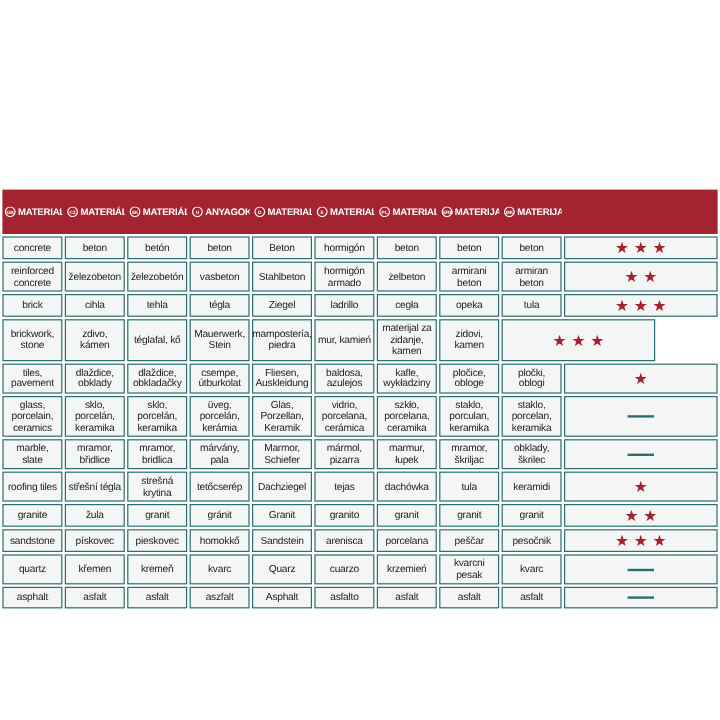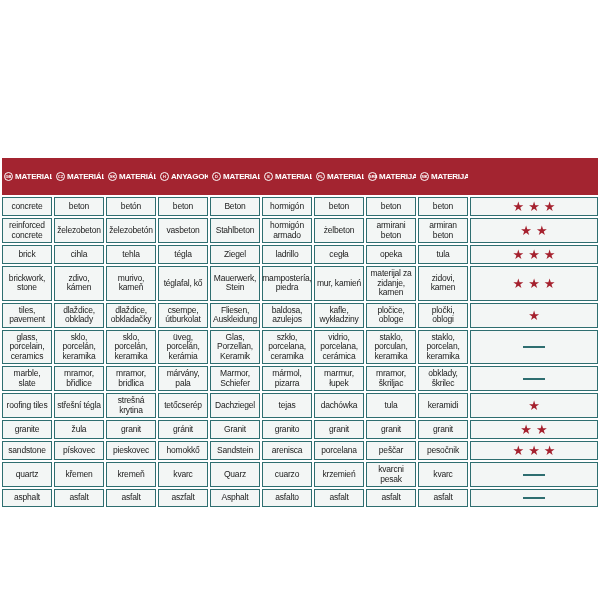--- a/index.html
+++ b/index.html
@@ -134,21 +134,20 @@
         <div class="tcell">cegła</div>
         <div class="tcell">opeka</div>
         <div class="tcell">tula</div>
         <div class="tcell stars">
           <span class="star-group">★★★</span>
         </div>
       </div>
       <div class="trow">
         <div class="tcell">brickwork, stone</div>
         <div class="tcell">zdivo, kámen</div>
-        <div class="tcell">murivo, kameň</div>
         <div class="tcell">téglafal, kő</div>
         <div class="tcell">Mauerwerk, Stein</div>
         <div class="tcell">mampostería, piedra</div>
         <div class="tcell">mur, kamień</div>
         <div class="tcell">materijal za zidanje, kamen</div>
         <div class="tcell">zidovi, kamen</div>
         <div class="tcell stars">
           <span class="star-group">★★★</span>
         </div>
       </div>
@@ -165,22 +164,22 @@
         <div class="tcell stars">
           <span class="star-group">★</span>
         </div>
       </div>
       <div class="trow">
         <div class="tcell">glass, porcelain, ceramics</div>
         <div class="tcell">sklo, porcelán, keramika</div>
         <div class="tcell">sklo, porcelán, keramika</div>
         <div class="tcell">üveg, porcelán, kerámia</div>
         <div class="tcell">Glas, Porzellan, Keramik</div>
+        <div class="tcell">vidrio, porcelana, cerámica</div>
         <div class="tcell">szkło, porcelana, ceramika</div>
-        <div class="tcell">vidrio, porcelana, cerámica</div>
         <div class="tcell">staklo, porculan, keramika</div>
         <div class="tcell">staklo, porcelan, keramika</div>
         <div class="tcell stars">
           <span class="dash"></span>
         </div>
       </div>
       <div class="trow">
         <div class="tcell">marble, slate</div>
         <div class="tcell">mramor, břidlice</div>
         <div class="tcell">mramor, bridlica</div>

